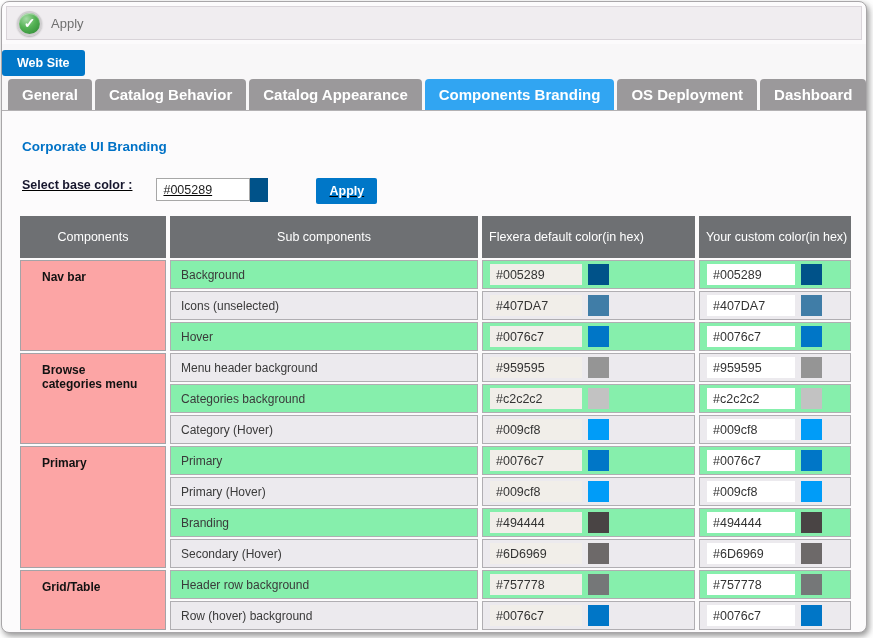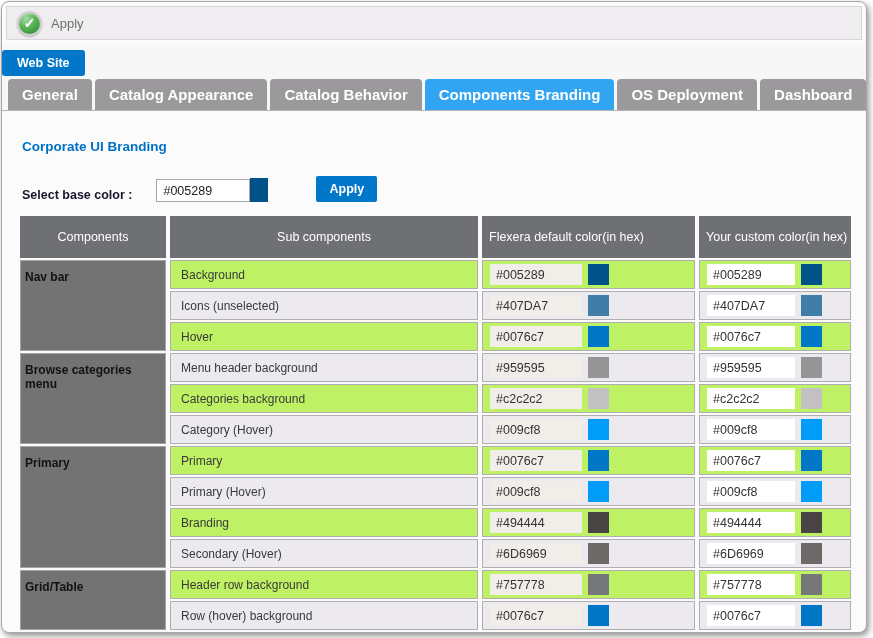--- a/index.html
+++ b/index.html
@@ -52,21 +52,21 @@
   .tab {
     background: var(--tab-gray, #9b999b); color: #fff;
     font-size: 15px; font-weight: 600;
     padding: 7px 14px; border-radius: 4px 4px 0 0;
     cursor: pointer; white-space: nowrap;
   }
   .tab.active { background: var(--tab-active, #31a5f2); }
   
   .content { padding-left: 20px; }
   .page-title { color: #0072c6; font-size: 13.5px; font-weight: bold; margin-top: 28px; }
-  .base-row { display: flex; align-items: flex-end; margin-top: 24px; height: 24px; }
+  .base-row { display: flex; align-items: flex-start; margin-top: 24px; height: 24px; text-decoration: underline; }
   .base-label { font-size: 12.5px; font-weight: bold; color: #16162d; }
   .base-input {
     width: 94px; height: 23px; border: 1px solid #a7a7a7;
     font-size: 12.5px; padding: 0 6px; margin-left: 24px;
     font-family: inherit; color: #222; outline: none;
   }
   .base-swatch { width: 18px; height: 24px; display: inline-block; }
   .apply-btn {
     margin-left: 48px; background: var(--accent, #0077c8); color: #fff;
     border: none; font-size: 12.5px; font-weight: 600;
@@ -75,26 +75,26 @@
   
   .table-wrap { margin-top: 12px; margin-left: -6px; height: 430px; overflow: hidden; }
   table.brand { border-collapse: separate; border-spacing: 4px 2px; table-layout: fixed; }
   col.c1 { width: 146px; } col.c2 { width: 308px; } col.c3 { width: 213px; } col.c4 { width: 152px; }
   th {
     background: var(--header-gray, #6e7073); color: #fff;
     font-weight: normal; font-size: 12.5px; height: 42px;
     text-align: center;
   }
   th:nth-child(3), th:nth-child(4) { text-align: left; padding-left: 7px; }
-  td { border: 1px solid #b0aeb2; background: #bef264; height: 29px; font-size: 12px; color: #3a3a3a; vertical-align: middle; }
+  td { border: 1px solid #b0aeb2; background: #86efac; height: 29px; font-size: 12px; color: #3a3a3a; vertical-align: middle; }
   tr.stripe td.data { background: var(--stripe, #eceaee); }
   td.comp {
-    vertical-align: top; padding: 9px 4px;
+    vertical-align: top; padding: 9px 21px;
     font-weight: bold; color: #121212; font-size: 12px;
-    background: #737373; border-color: #a5a3a7;
+    background: #fca5a5; border-color: #a5a3a7;
   }
   td.sub { padding-left: 10px; }
   td.colorcell { padding-left: 7px; }
   input.hexval {
     display: inline-block; width: 92px; height: 21px;
     padding-left: 6px; font-size: 12.5px; color: #333;
     border: none; font-family: inherit; vertical-align: middle; outline: none;
   }
   input.hexval.default { background: var(--input-beige, #f1eee9); }
   input.hexval.custom { background: #fff; width: 88px; }
@@ -111,22 +111,22 @@
       <span class="save-label">Apply</span>
     </div>
   </div>
 
   <div class="site-row">
     <span class="site-tab">Web Site</span>
   </div>
 
   <div class="tab-strip">
       <div class="tab">General</div>
+      <div class="tab">Catalog Behavior</div>
       <div class="tab">Catalog Appearance</div>
-      <div class="tab">Catalog Behavior</div>
       <div class="tab active">Components Branding</div>
       <div class="tab">OS Deployment</div>
       <div class="tab">Dashboard</div>
     </div>
 
   <div class="content">
     <div class="page-title">Corporate UI Branding</div>
 
     <div class="base-row">
       <span class="base-label">Select base color :</span>

